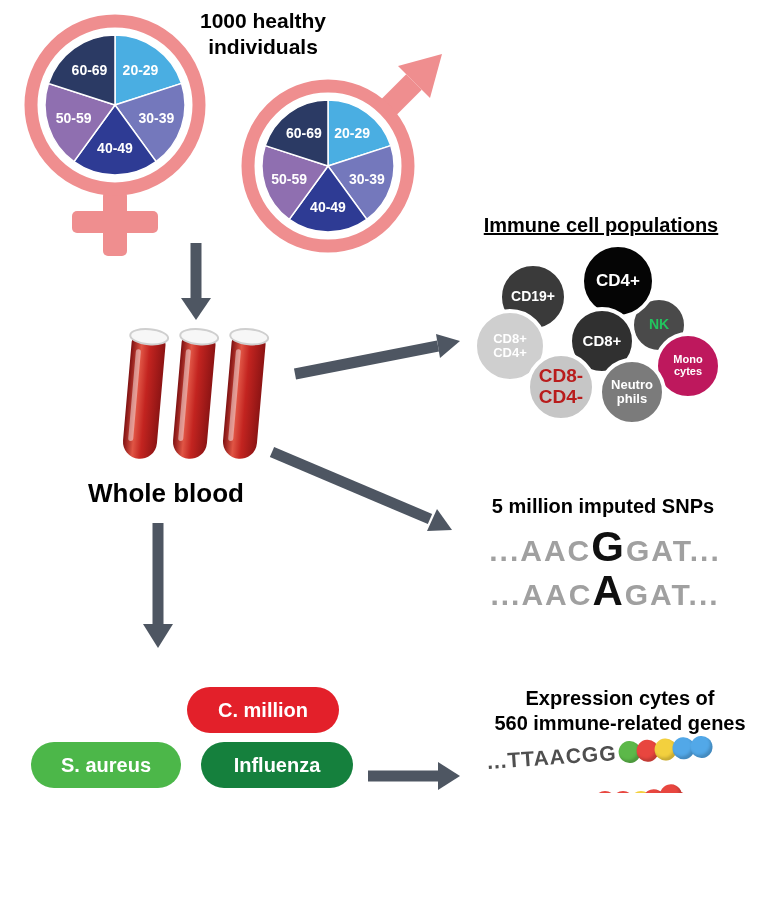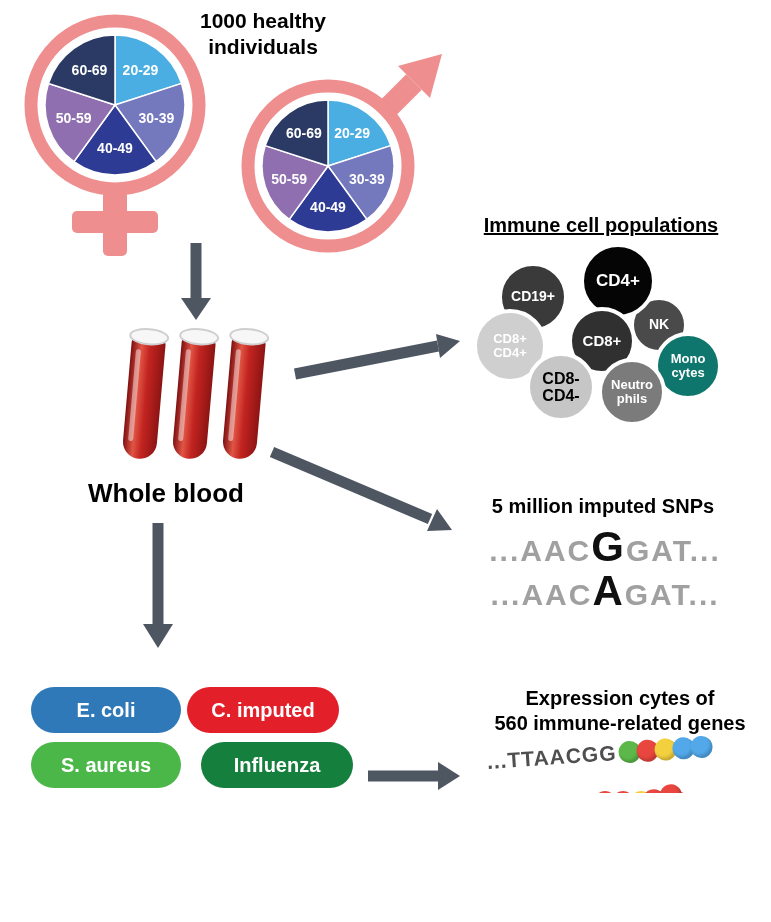--- a/index.html
+++ b/index.html
@@ -132,42 +132,41 @@
       <div class="tube-shine"></div>
     </div>
   </div>
 
   <div class="label-blood" style="left:66px;top:478px;width:200px;">Whole blood</div>
 
   <div class="section-title" style="left:451px;top:213px;width:300px;text-decoration:underline;">Immune cell populations</div>
   <div style="left:470px;top:245px;width:290px;height:195px;">
     <div class="cell" style="left: 28px; top: 17px; width: 70px; height: 70px; font-size: 14px; z-index: 2; background: rgb(58, 58, 58); color: rgb(255, 255, 255);">CD19+</div>
     <div class="cell" style="left: 110px; top: -2px; width: 76px; height: 76px; font-size: 17px; z-index: 3; background: rgb(5, 5, 5); color: rgb(255, 255, 255);">CD4+</div>
-    <div class="cell" style="left: 160px; top: 51px; width: 58px; height: 58px; font-size: 14px; z-index: 2; background: rgb(74, 74, 74); color: #ffffff;">NK</div>
+    <div class="cell" style="left: 160px; top: 51px; width: 58px; height: 58px; font-size: 14px; z-index: 2; background: rgb(74, 74, 74); color: #22c55e;">NK</div>
     <div class="cell" style="left: 98px; top: 62px; width: 68px; height: 68px; font-size: 15px; z-index: 4; background: rgb(48, 48, 48); color: rgb(255, 255, 255);">CD8+</div>
     <div class="cell" style="left: 3px; top: 64px; width: 74px; height: 74px; font-size: 13px; z-index: 2; background: rgb(207, 207, 207); color: rgb(255, 255, 255);">CD8+
 CD4+</div>
-    <div class="cell" style="left: 184px; top: 87px; width: 68px; height: 68px; font-size: 13px; z-index: 5; background: #0f766e; color: rgb(255, 255, 255);">Mono
+    <div class="cell" style="left: 184px; top: 87px; width: 68px; height: 68px; font-size: 11px; z-index: 5; background: #be185d; color: rgb(255, 255, 255);">Mono
 cytes</div>
-    <div class="cell" style="left: 56px; top: 107px; width: 70px; height: 70px; font-size: 16px; z-index: 5; background: rgb(198, 198, 198); color: #000000;">CD8-
+    <div class="cell" style="left: 56px; top: 107px; width: 70px; height: 70px; font-size: 19px; z-index: 5; background: rgb(198, 198, 198); color: #b91c1c;">CD8-
 CD4-</div>
     <div class="cell" style="left: 128px; top: 113px; width: 68px; height: 68px; font-size: 13px; z-index: 6; background: rgb(123, 123, 123); color: rgb(255, 255, 255);">Neutro
 phils</div>
   </div>
 
   <div class="section-title" style="left:453px;top:494px;width:300px;">5 million imputed SNPs</div>
   <div class="snp-line" style="left:455px;top:524px;width:300px;">
     <span>...AAC</span><span class="variant">G</span><span>GAT...</span>
   </div>
   <div class="snp-line" style="left:455px;top:568px;width:300px;">
     <span>...AAC</span><span class="variant">A</span><span>GAT...</span>
   </div>
 
-  <div class="pill" style="left: 31px; top: 687px; width: 150px; background: rgb(48, 121, 184);">E. coli</div>
-  <div class="pill" style="left: 187px; top: 687px; width: 152px; background: rgb(227, 32, 42);">C. imputed</div>
+  <div class="pill" style="left: 187px; top: 687px; width: 152px; background: rgb(227, 32, 42);">C. million</div>
   <div class="pill" style="left: 31px; top: 742px; width: 150px; background: rgb(76, 183, 73);">S. aureus</div>
   <div class="pill" style="left: 201px; top: 742px; width: 152px; background: #15803d;">Influenza</div>
   <div class="pill" style="left: 31px; top: 797px; width: 150px; background: #a21caf; font-family: Liberation Serif, serif;">BCG</div>
   <div class="pill" style="left: 187px; top: 797px; width: 152px; background: rgb(156, 79, 159);">SEB</div>
 
   <div class="section-title" style="left:470px;top:686px;width:300px;">
     <div>Expression cytes of</div>
     <div>560 immune-related genes</div>
   </div>
   <div class="read" style="left:487px;top:750px;transform:rotate(-4deg);transform-origin:0 50%;">

